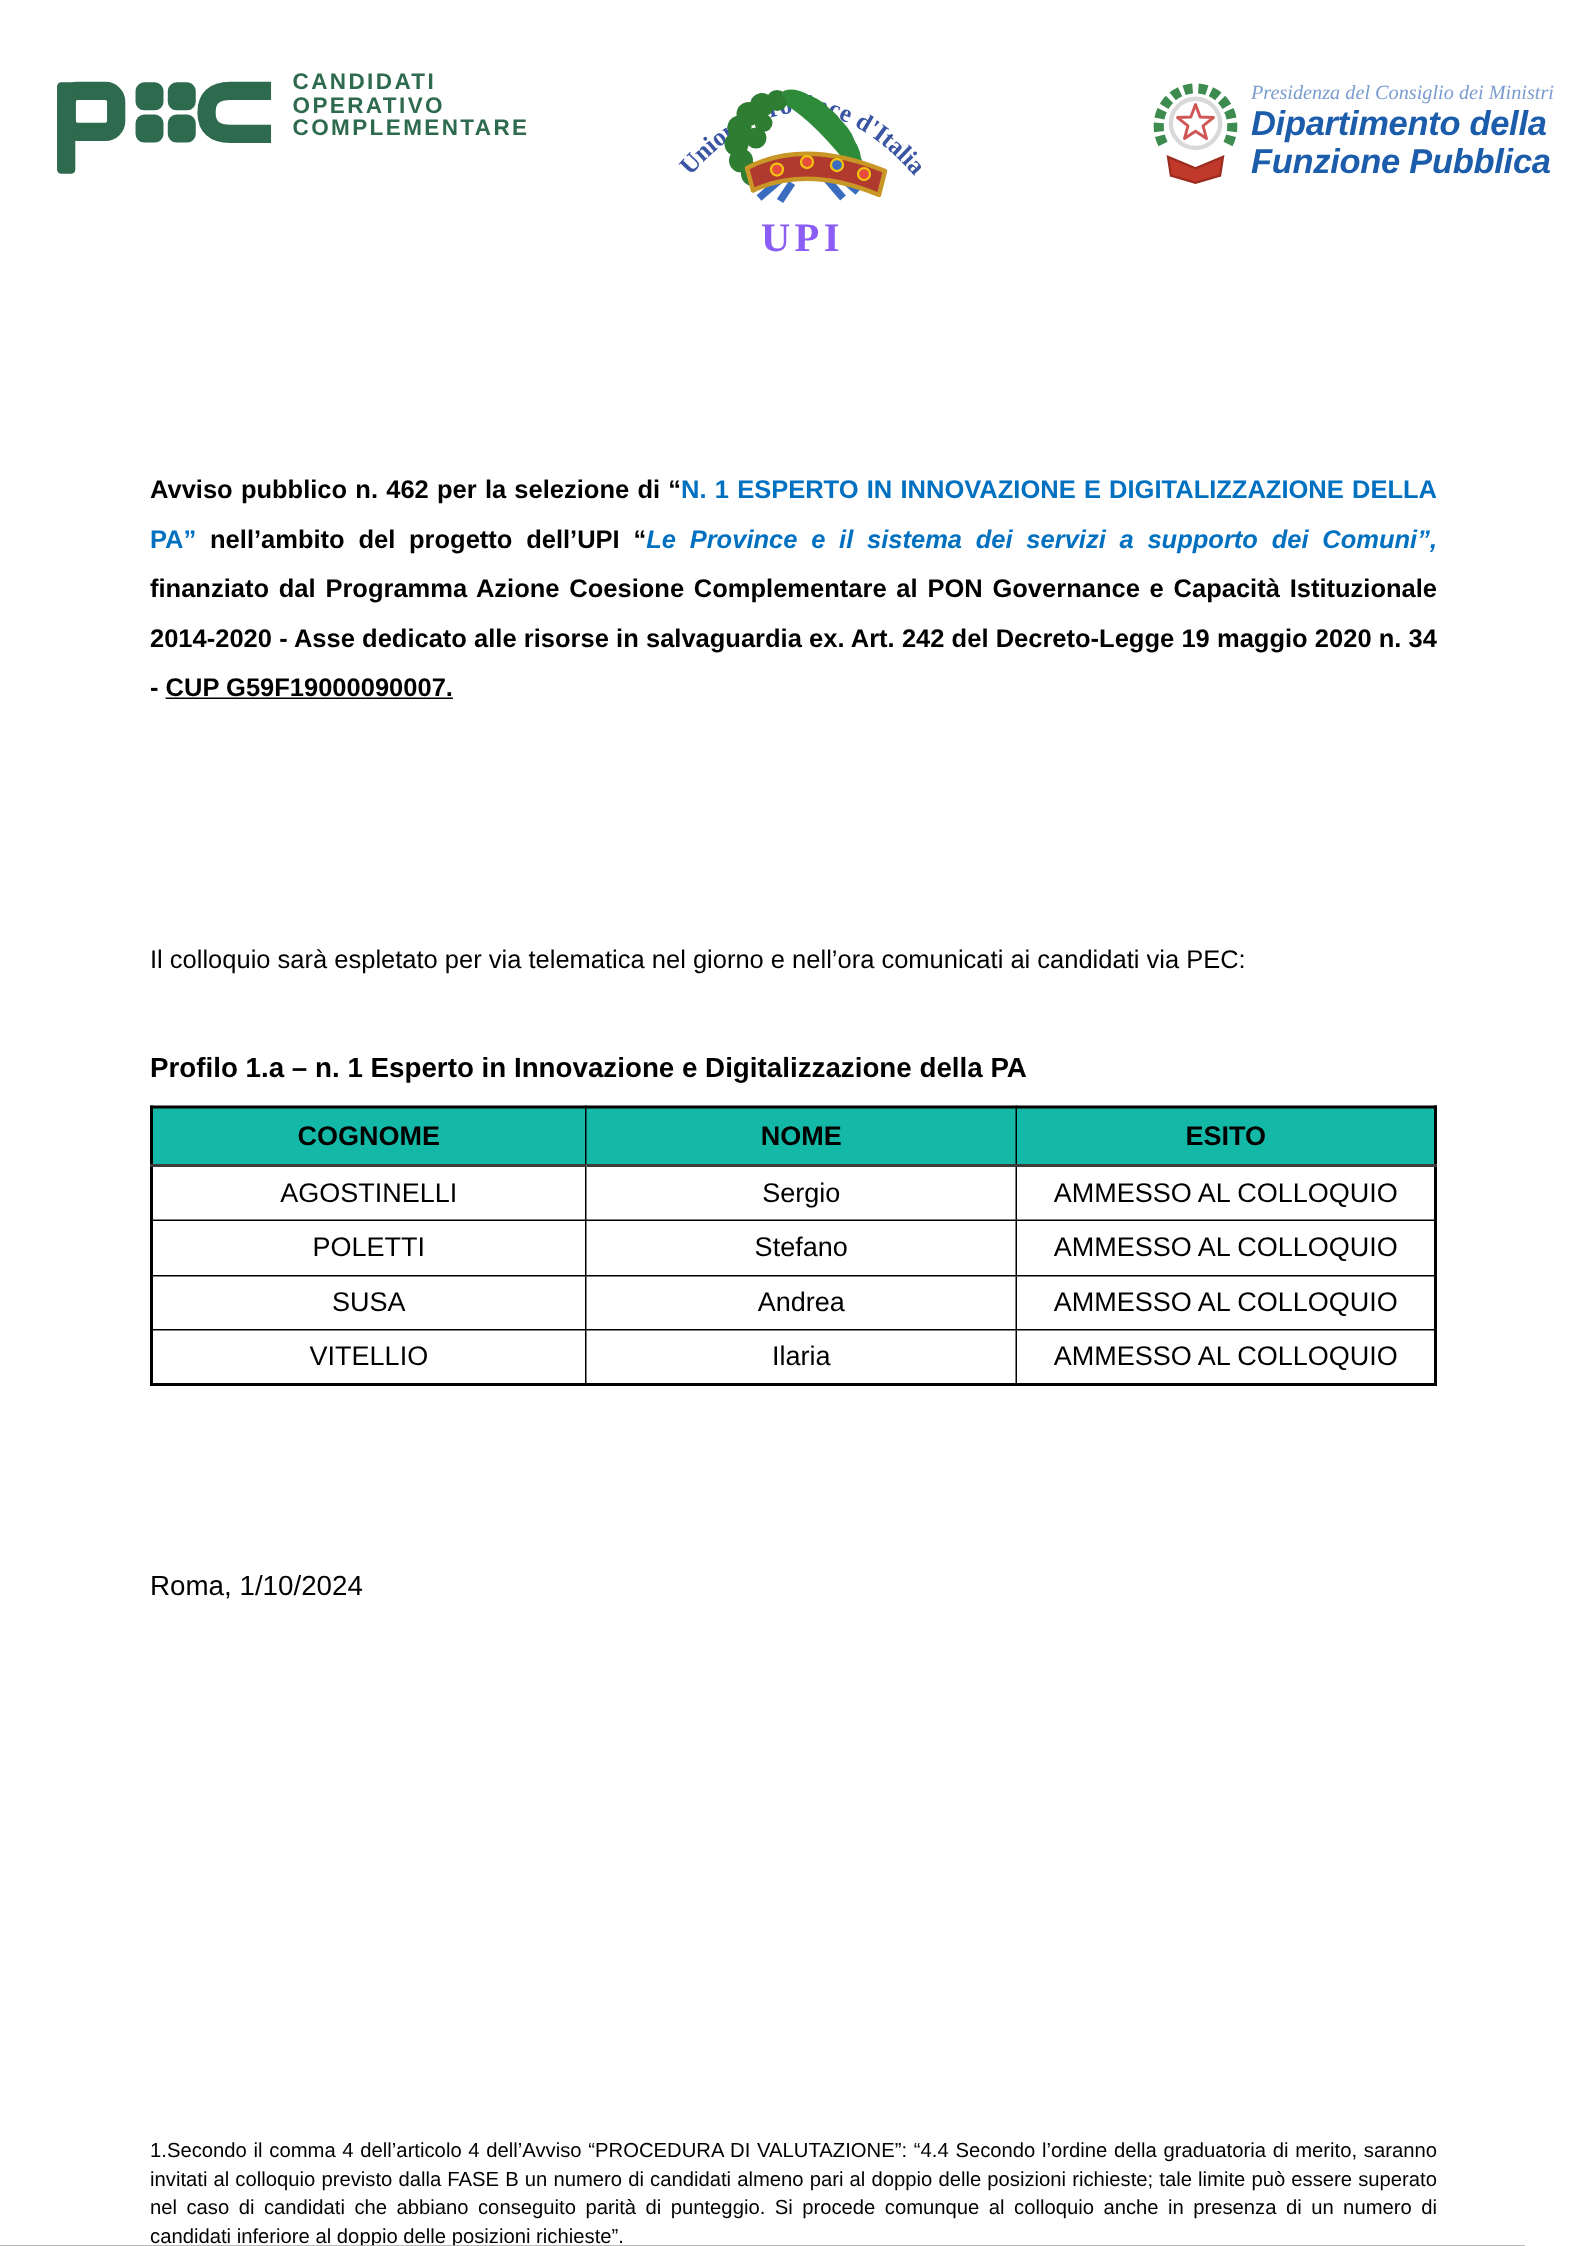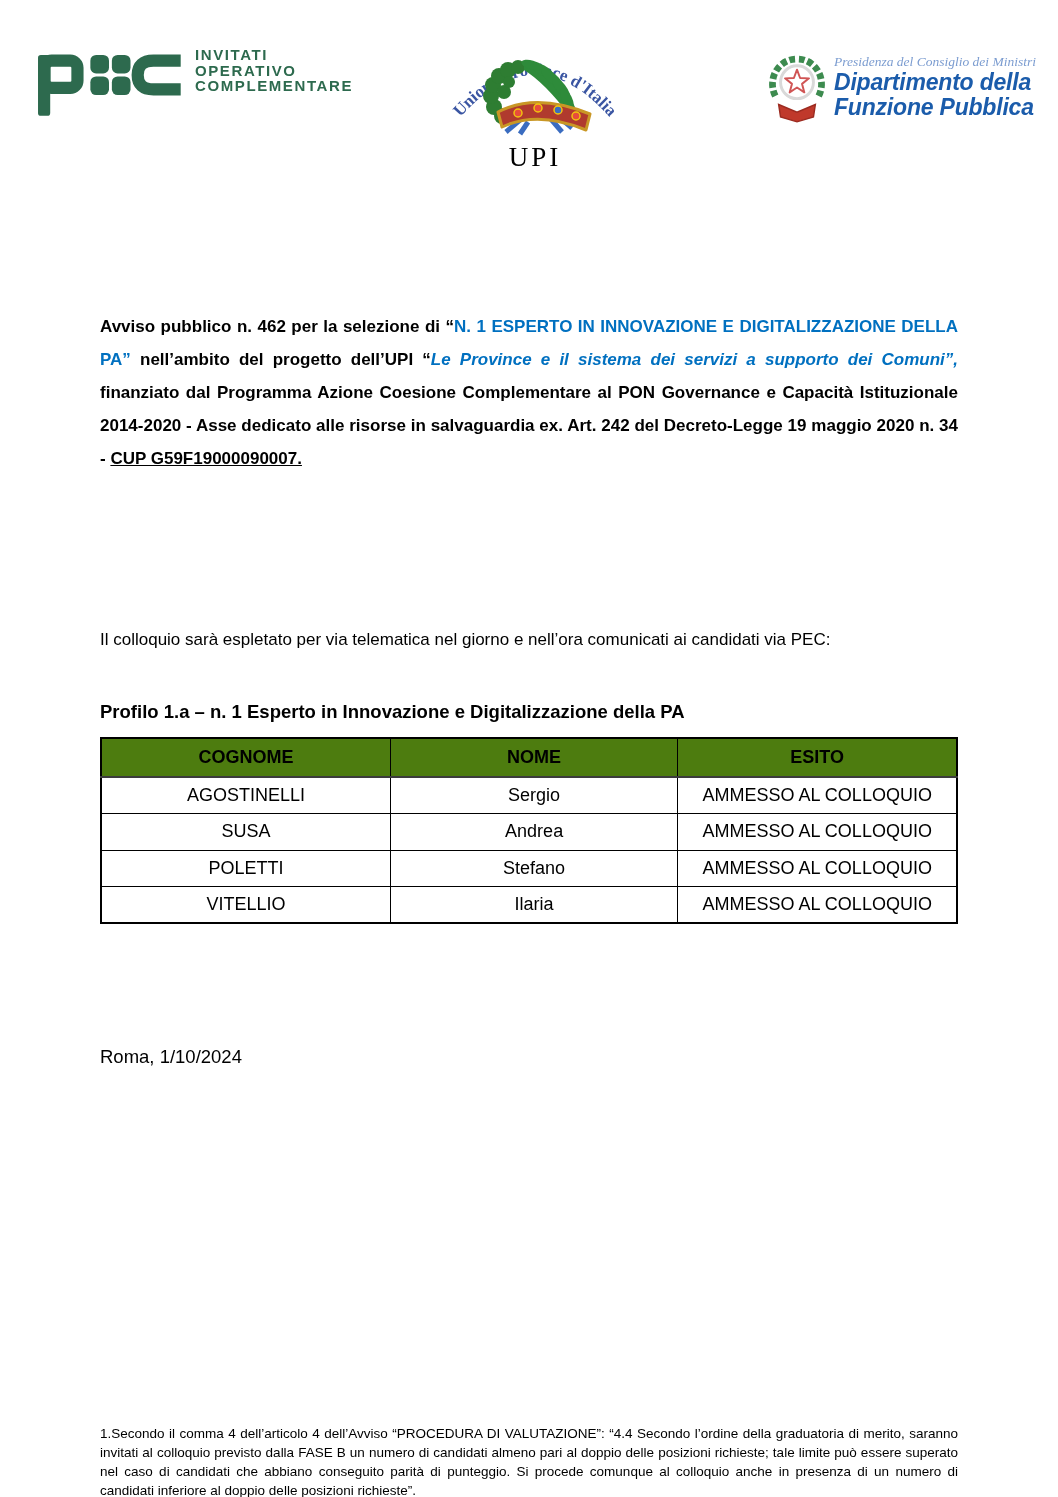--- a/index.html
+++ b/index.html
@@ -18,22 +18,22 @@
   .poc-logo { position: absolute; left: 33px; top: 44px; display: flex; align-items: flex-start; }
   .poc-text {
     margin-left: 10px; margin-top: 3px;
     color: #2d6a4e; font-weight: bold;
     font-size: 15px; line-height: 15.5px; letter-spacing: 1.6px;
   }
   .upi-logo { position: absolute; left: 446px; top: 24px; width: 178px; text-align: center; }
   .upi-label {
     margin-top: 0px;
     font-family: "Liberation Serif", serif;
-    font-weight: normal; font-size: 27px; letter-spacing: 3px;
-    color: #000000;
+    font-weight: bold; font-size: 27px; letter-spacing: 3px;
+    color: #8b5cf6;
   }
   .dfp-logo { position: absolute; left: 768px; top: 52px; display: flex; align-items: flex-start; }
   .dfp-text { margin-left: 8px; margin-top: 2px; }
   .dfp-script {
     font-family: "Liberation Serif", serif; font-style: italic;
     font-size: 13.5px; color: #7b9cd0; white-space: nowrap;
   }
   .dfp-bold {
     color: #1b5cab; font-weight: bold; font-size: 23px; line-height: 25px;
     letter-spacing: -0.2px;
@@ -71,21 +71,21 @@
     position: absolute; left: 100px; top: 737px; width: 858px;
     border-collapse: collapse; table-layout: fixed;
     border: 2px solid #000;
   }
   .candidates-table th, .candidates-table td {
     border: 1.5px solid #000;
     text-align: center; vertical-align: middle;
     font-size: 18px;
   }
   .candidates-table th {
-    background: #4d7c0f; font-weight: bold; height: 39px;
+    background: #14b8a6; font-weight: bold; height: 39px;
     border-bottom: 2.5px solid #3c3c3c;
   }
   .candidates-table td { height: 36.5px; font-weight: normal; }
   .col-cognome { width: 33.8%; }
   .col-nome { width: 33.6%; }
   .col-esito { width: 32.6%; }
 
   .place-date {
     position: absolute; left: 100px; top: 1046px;
     font-size: 18.5px;
@@ -107,21 +107,21 @@
       <rect x="7" y="15" width="17" height="85" rx="4" fill="#2d6a4e"></rect>
       <g fill="#2d6a4e">
         <rect x="80" y="15" width="26" height="26" rx="8"></rect>
         <rect x="110" y="15" width="26" height="26" rx="8"></rect>
         <rect x="80" y="45" width="26" height="26" rx="8"></rect>
         <rect x="110" y="45" width="26" height="26" rx="8"></rect>
       </g>
       <path d="M206,23 H168 q-22,0 -22,20 q0,20 22,20 h38" fill="none" stroke="#2d6a4e" stroke-width="17"></path>
     </svg>
     <div class="poc-text">
-      <div>INVITATI</div>
+      <div>CANDIDATI</div>
       <div>OPERATIVO</div>
       <div>COMPLEMENTARE</div>
     </div>
   </div>
 
   <div class="upi-logo">
     <svg width="178" height="114" viewBox="0 0 178 114" aria-hidden="true">
       <defs>
         <path id="upiArc" d="M 12,96 Q 89,6 166,96" fill="none"></path>
       </defs>
@@ -204,30 +204,30 @@
         <th>ESITO</th>
       </tr>
     </thead>
     <tbody>
       <tr>
         <td>AGOSTINELLI</td>
         <td>Sergio</td>
         <td>AMMESSO AL COLLOQUIO</td>
       </tr>
       <tr>
+        <td>POLETTI</td>
+        <td>Stefano</td>
+        <td>AMMESSO AL COLLOQUIO</td>
+      </tr>
+      <tr>
         <td>SUSA</td>
         <td>Andrea</td>
         <td>AMMESSO AL COLLOQUIO</td>
       </tr>
       <tr>
-        <td>POLETTI</td>
-        <td>Stefano</td>
-        <td>AMMESSO AL COLLOQUIO</td>
-      </tr>
-      <tr>
         <td>VITELLIO</td>
         <td>Ilaria</td>
         <td>AMMESSO AL COLLOQUIO</td>
       </tr>
     </tbody>
   </table>
 
   <p class="place-date">Roma, 1/10/2024</p>
 
   <p class="footnote">1.Secondo il comma 4 dell’articolo 4 dell’Avviso “PROCEDURA DI VALUTAZIONE”: “4.4 Secondo l’ordine della graduatoria di merito, saranno invitati al colloquio previsto dalla FASE B un numero di candidati almeno pari al doppio delle posizioni richieste; tale limite può essere superato nel caso di candidati che abbiano conseguito parità di punteggio. Si procede comunque al colloquio anche in presenza di un numero di candidati inferiore al doppio delle posizioni richieste”.</p>

